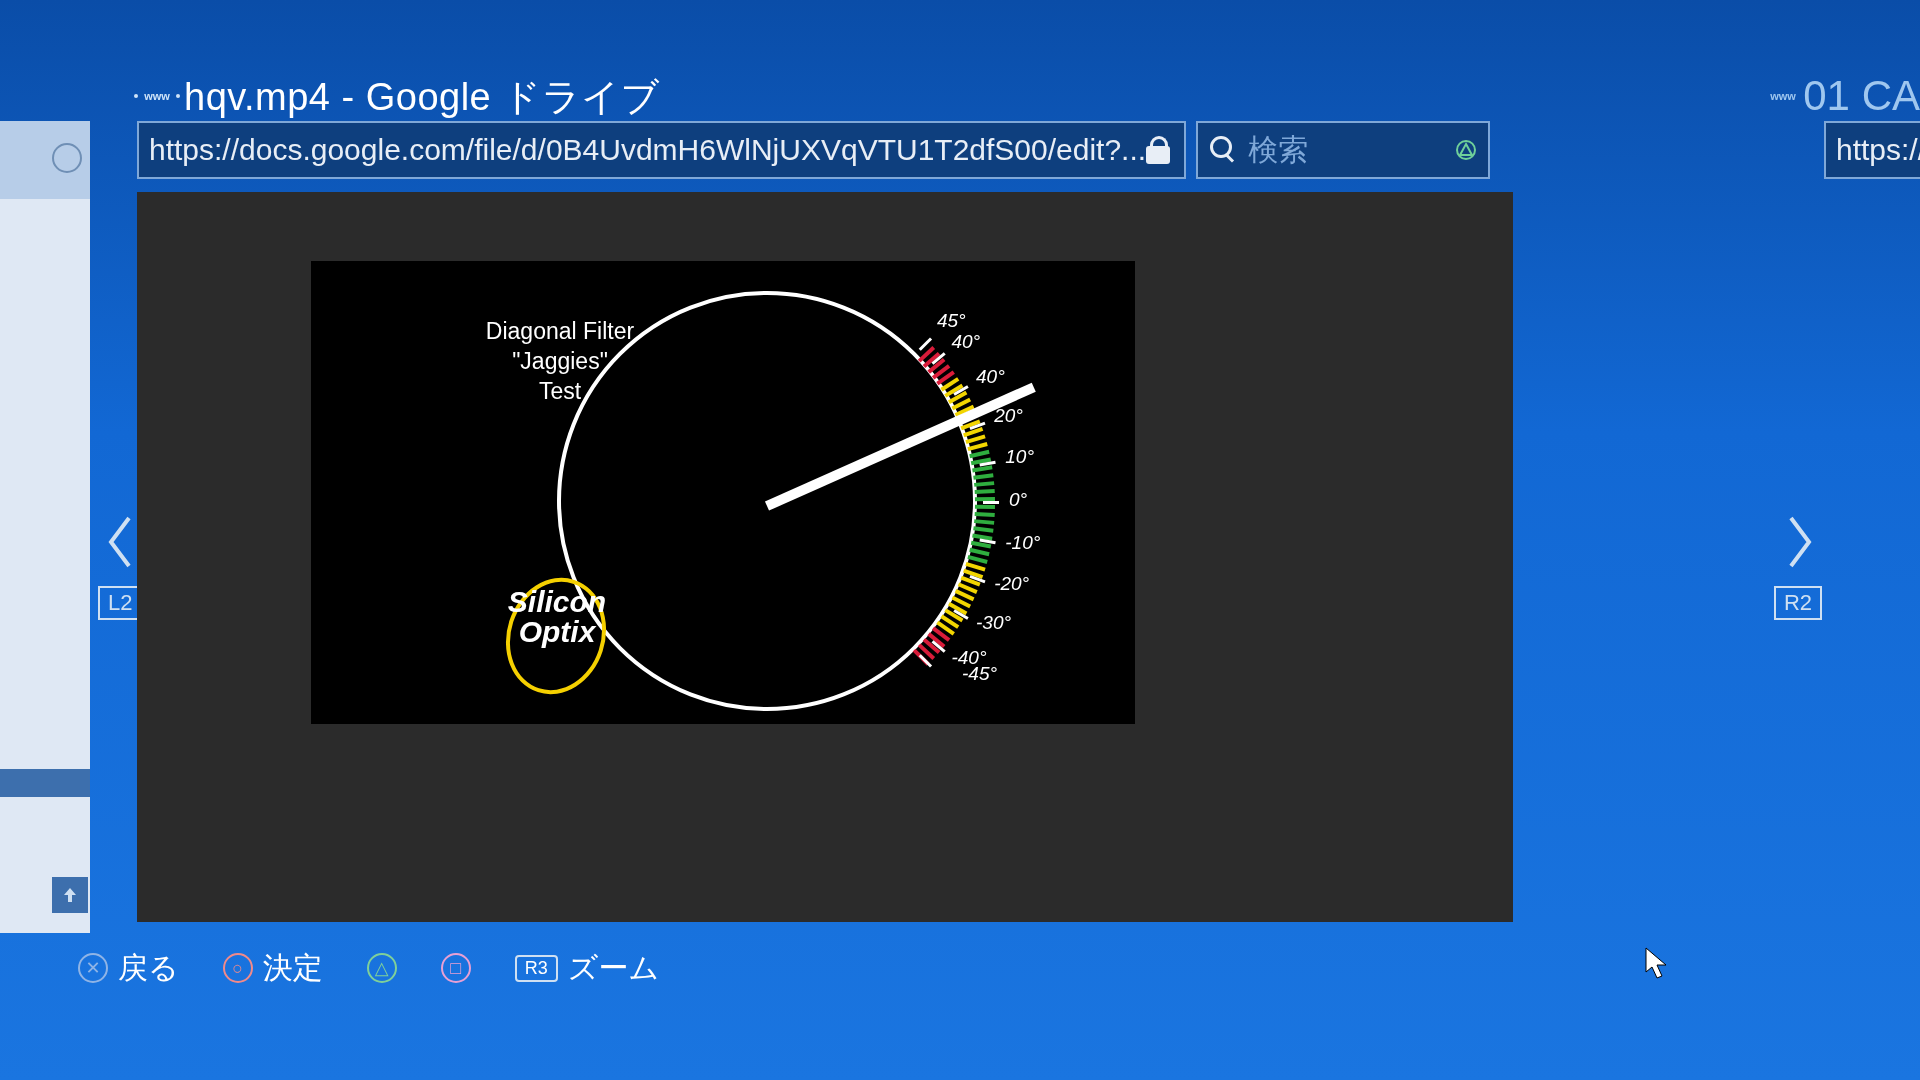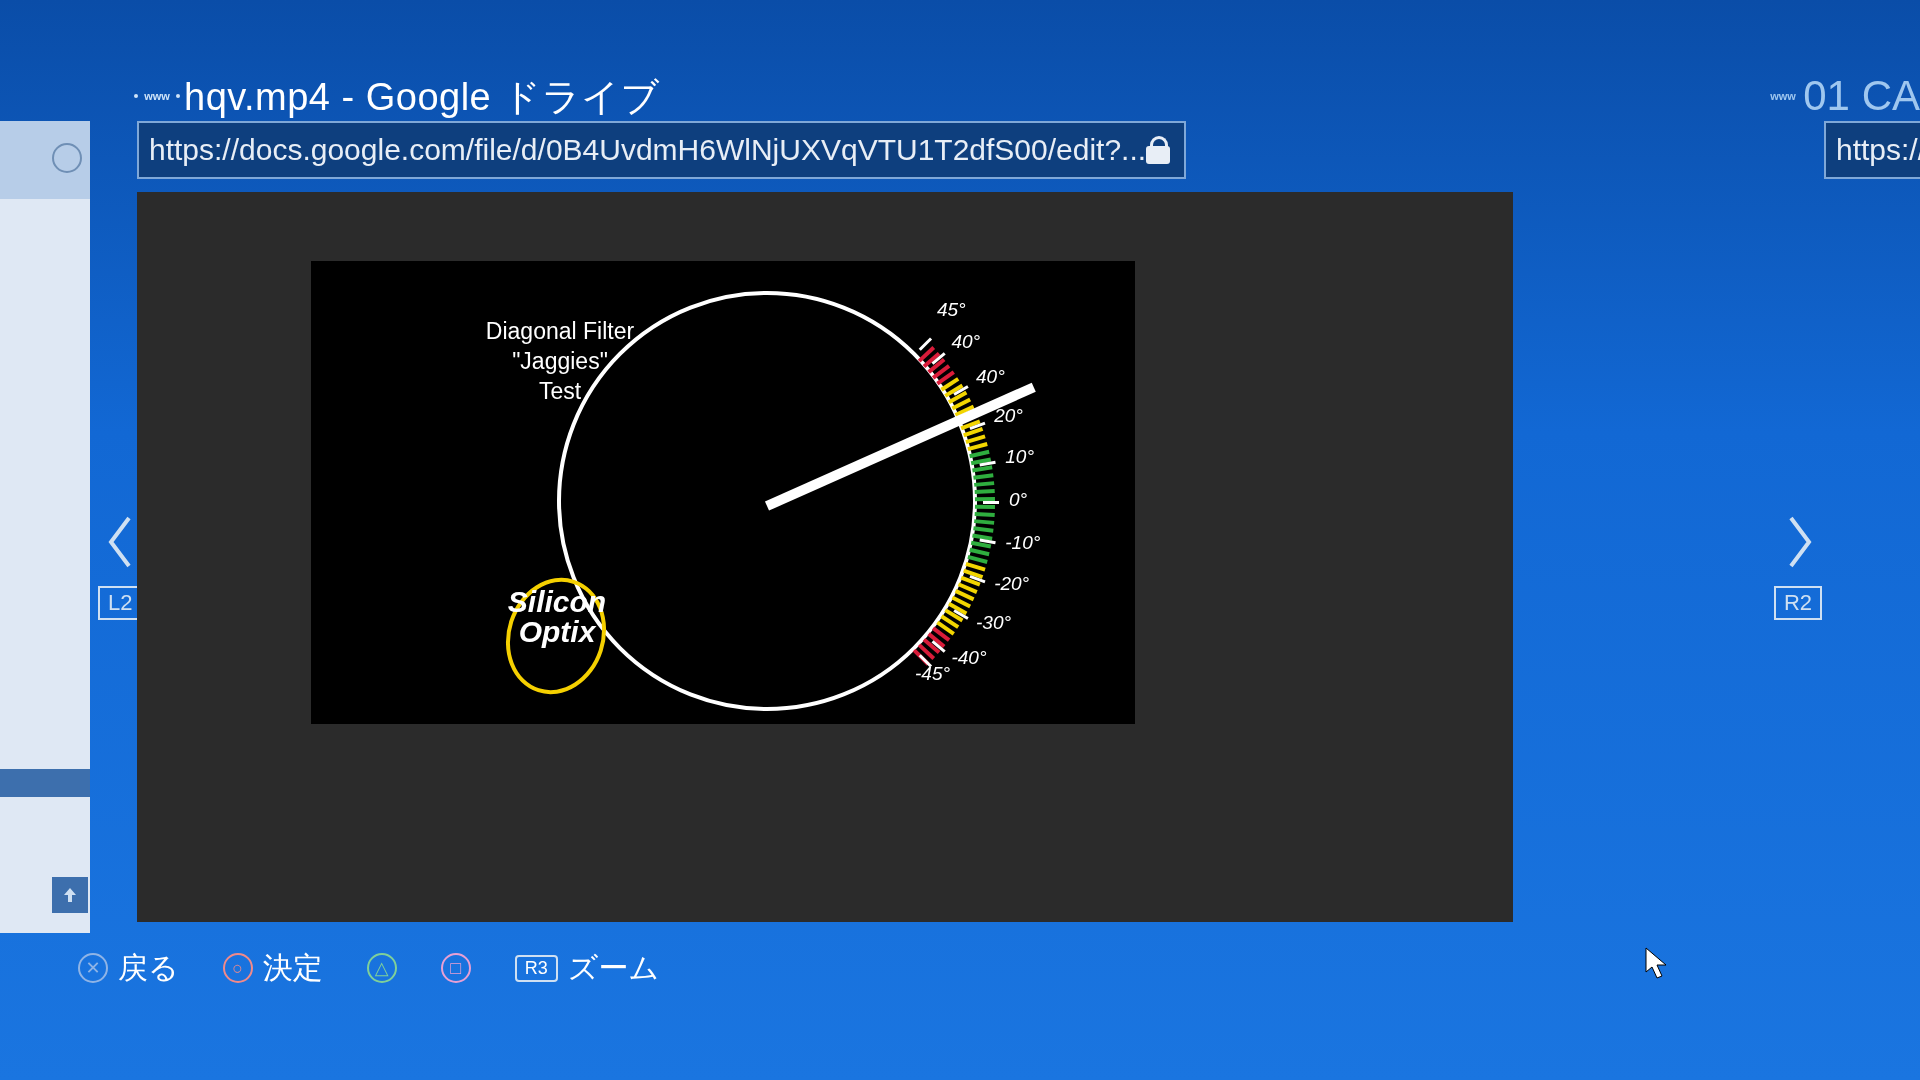--- a/index.html
+++ b/index.html
@@ -88,20 +88,30 @@
   <div class="tab-title-right">01 CA</div>
 </div>
 
 <div class="navrow">
   <div class="urlbox">
     <span class="url">https://docs.google.com/file/d/0B4UvdmH6WlNjUXVqVTU1T2dfS00/edit?...</span>
     <span class="lock-icon">
         <span class="sh"></span>
         <span class="body"></span>
       </span>
+  </div>
+  <div class="searchbox">
+    <span class="search-icon"></span>
+    <span class="ph">検索</span>
+    <span class="tri-icon">
+      <svg viewBox="0 0 20 20">
+          <circle cx="10" cy="10" r="9" fill="none" stroke="#6fd09a" stroke-width="2"></circle>
+          <path d="M10 4 L16 15 L4 15 Z" fill="none" stroke="#6fd09a" stroke-width="2"></path>
+        </svg>
+    </span>
   </div>
 </div>
 
 <div class="peek-left">
     <span class="ps"></span>
   </div>
 <div class="peek-left-body">
     <div class="strip"></div>
   </div>
 <div class="upload-box">
@@ -183,31 +193,31 @@
           <div class="tick" style="width: 16px; height: 3px; background: rgb(255, 255, 255); transform: rotate(0deg) translateX(216px);"></div>
           <div class="tick" style="width: 16px; height: 3px; background: rgb(255, 255, 255); transform: rotate(10deg) translateX(216px);"></div>
           <div class="tick" style="width: 16px; height: 3px; background: rgb(255, 255, 255); transform: rotate(20deg) translateX(216px);"></div>
           <div class="tick" style="width: 16px; height: 3px; background: rgb(255, 255, 255); transform: rotate(30deg) translateX(216px);"></div>
           <div class="tick" style="width: 16px; height: 3px; background: rgb(255, 255, 255); transform: rotate(40deg) translateX(216px);"></div>
           <div class="tick" style="width: 16px; height: 3px; background: rgb(255, 255, 255); transform: rotate(45deg) translateX(216px);"></div>
         </div>
       <div class="needle"></div>
     </div>
     <div id="tlabels">
-        <div class="tlabel" style="left: 625.948px; top: 38px;">45°</div>
+        <div class="tlabel" style="left: 625.948px; top: 49px;">45°</div>
         <div class="tlabel" style="left: 640.447px; top: 69.8742px;">40°</div>
         <div class="tlabel" style="left: 665.042px; top: 105px;">40°</div>
         <div class="tlabel" style="left: 683.164px; top: 143.863px;">20°</div>
         <div class="tlabel" style="left: 694.263px; top: 185.283px;">10°</div>
         <div class="tlabel" style="left: 698px; top: 228px;">0°</div>
         <div class="tlabel" style="left: 694.263px; top: 270.717px;">-10°</div>
         <div class="tlabel" style="left: 683.164px; top: 312.137px;">-20°</div>
         <div class="tlabel" style="left: 665.042px; top: 351px;">-30°</div>
         <div class="tlabel" style="left: 640.447px; top: 386.126px;">-40°</div>
-        <div class="tlabel" style="left: 604px; top: 401.948px; font-style: italic;">-45°</div>
+        <div class="tlabel" style="left: 651px; top: 401.948px; font-style: italic;">-45°</div>
       </div>
     <div class="logo">
       <div class="logo-ring"></div>
       <div class="logo-text">
           <span>Silicon</span>
           <span>Optix</span>
         </div>
     </div>
   </div>
 </div>

